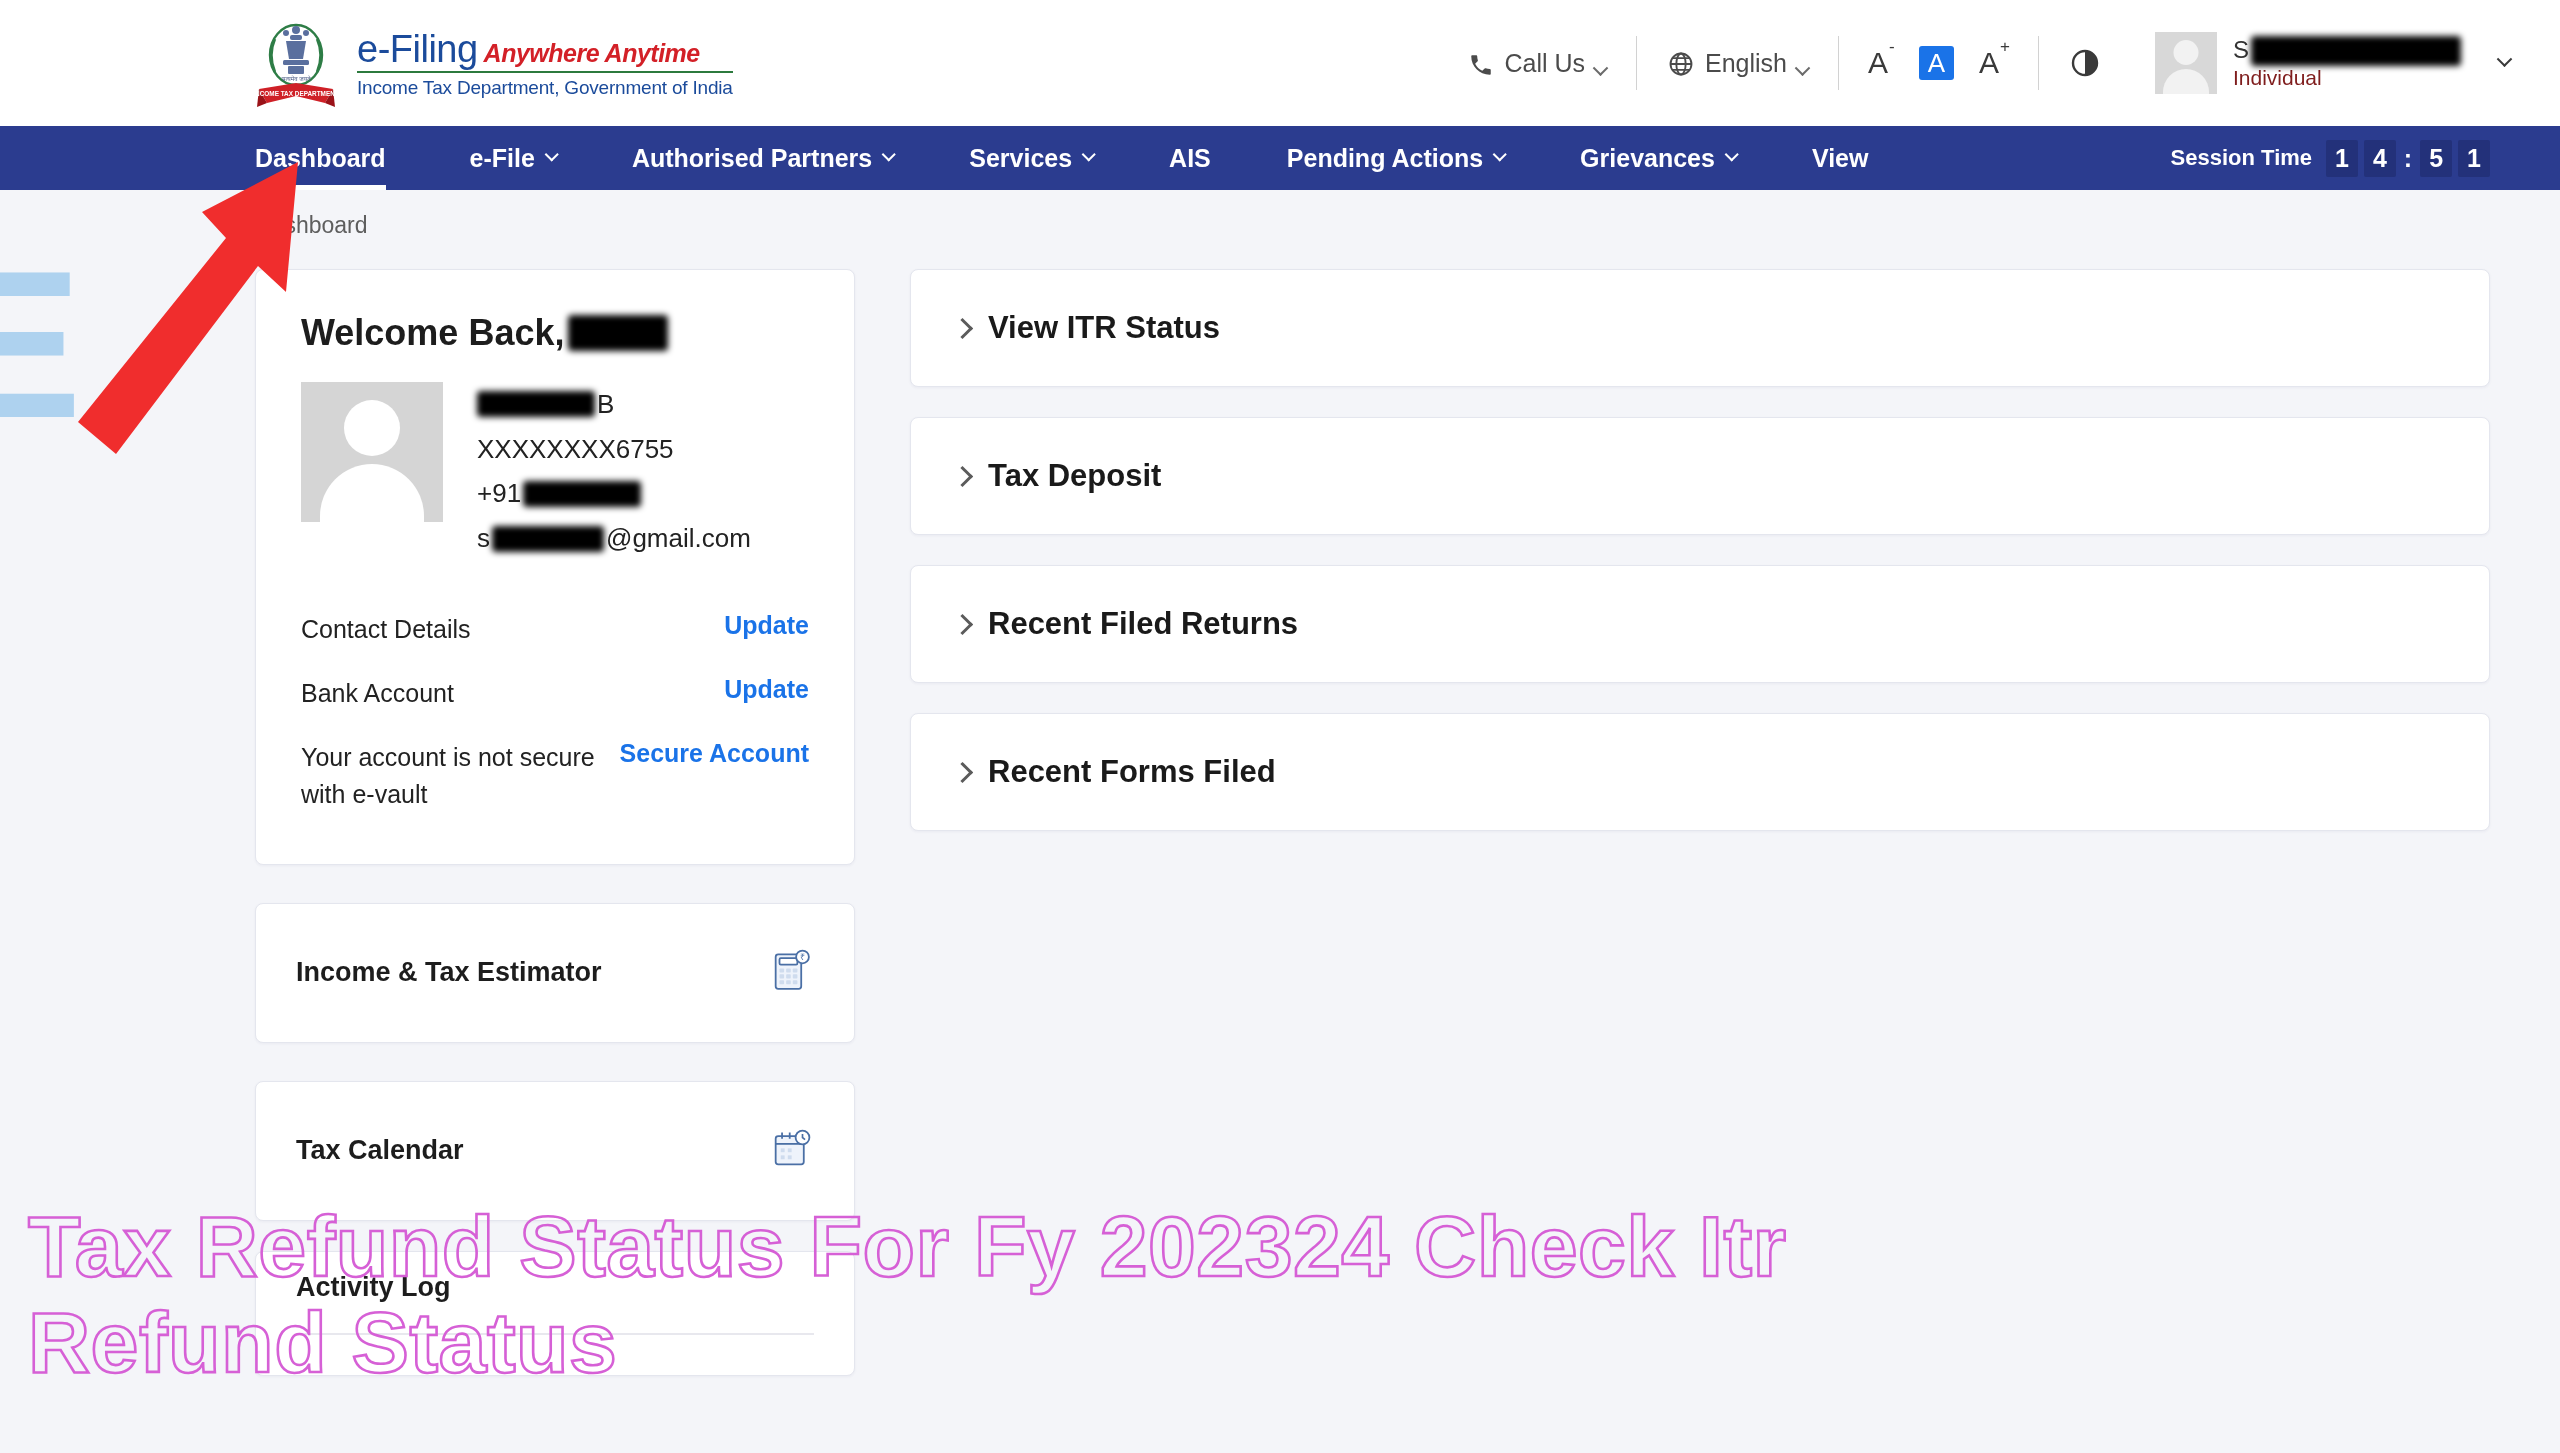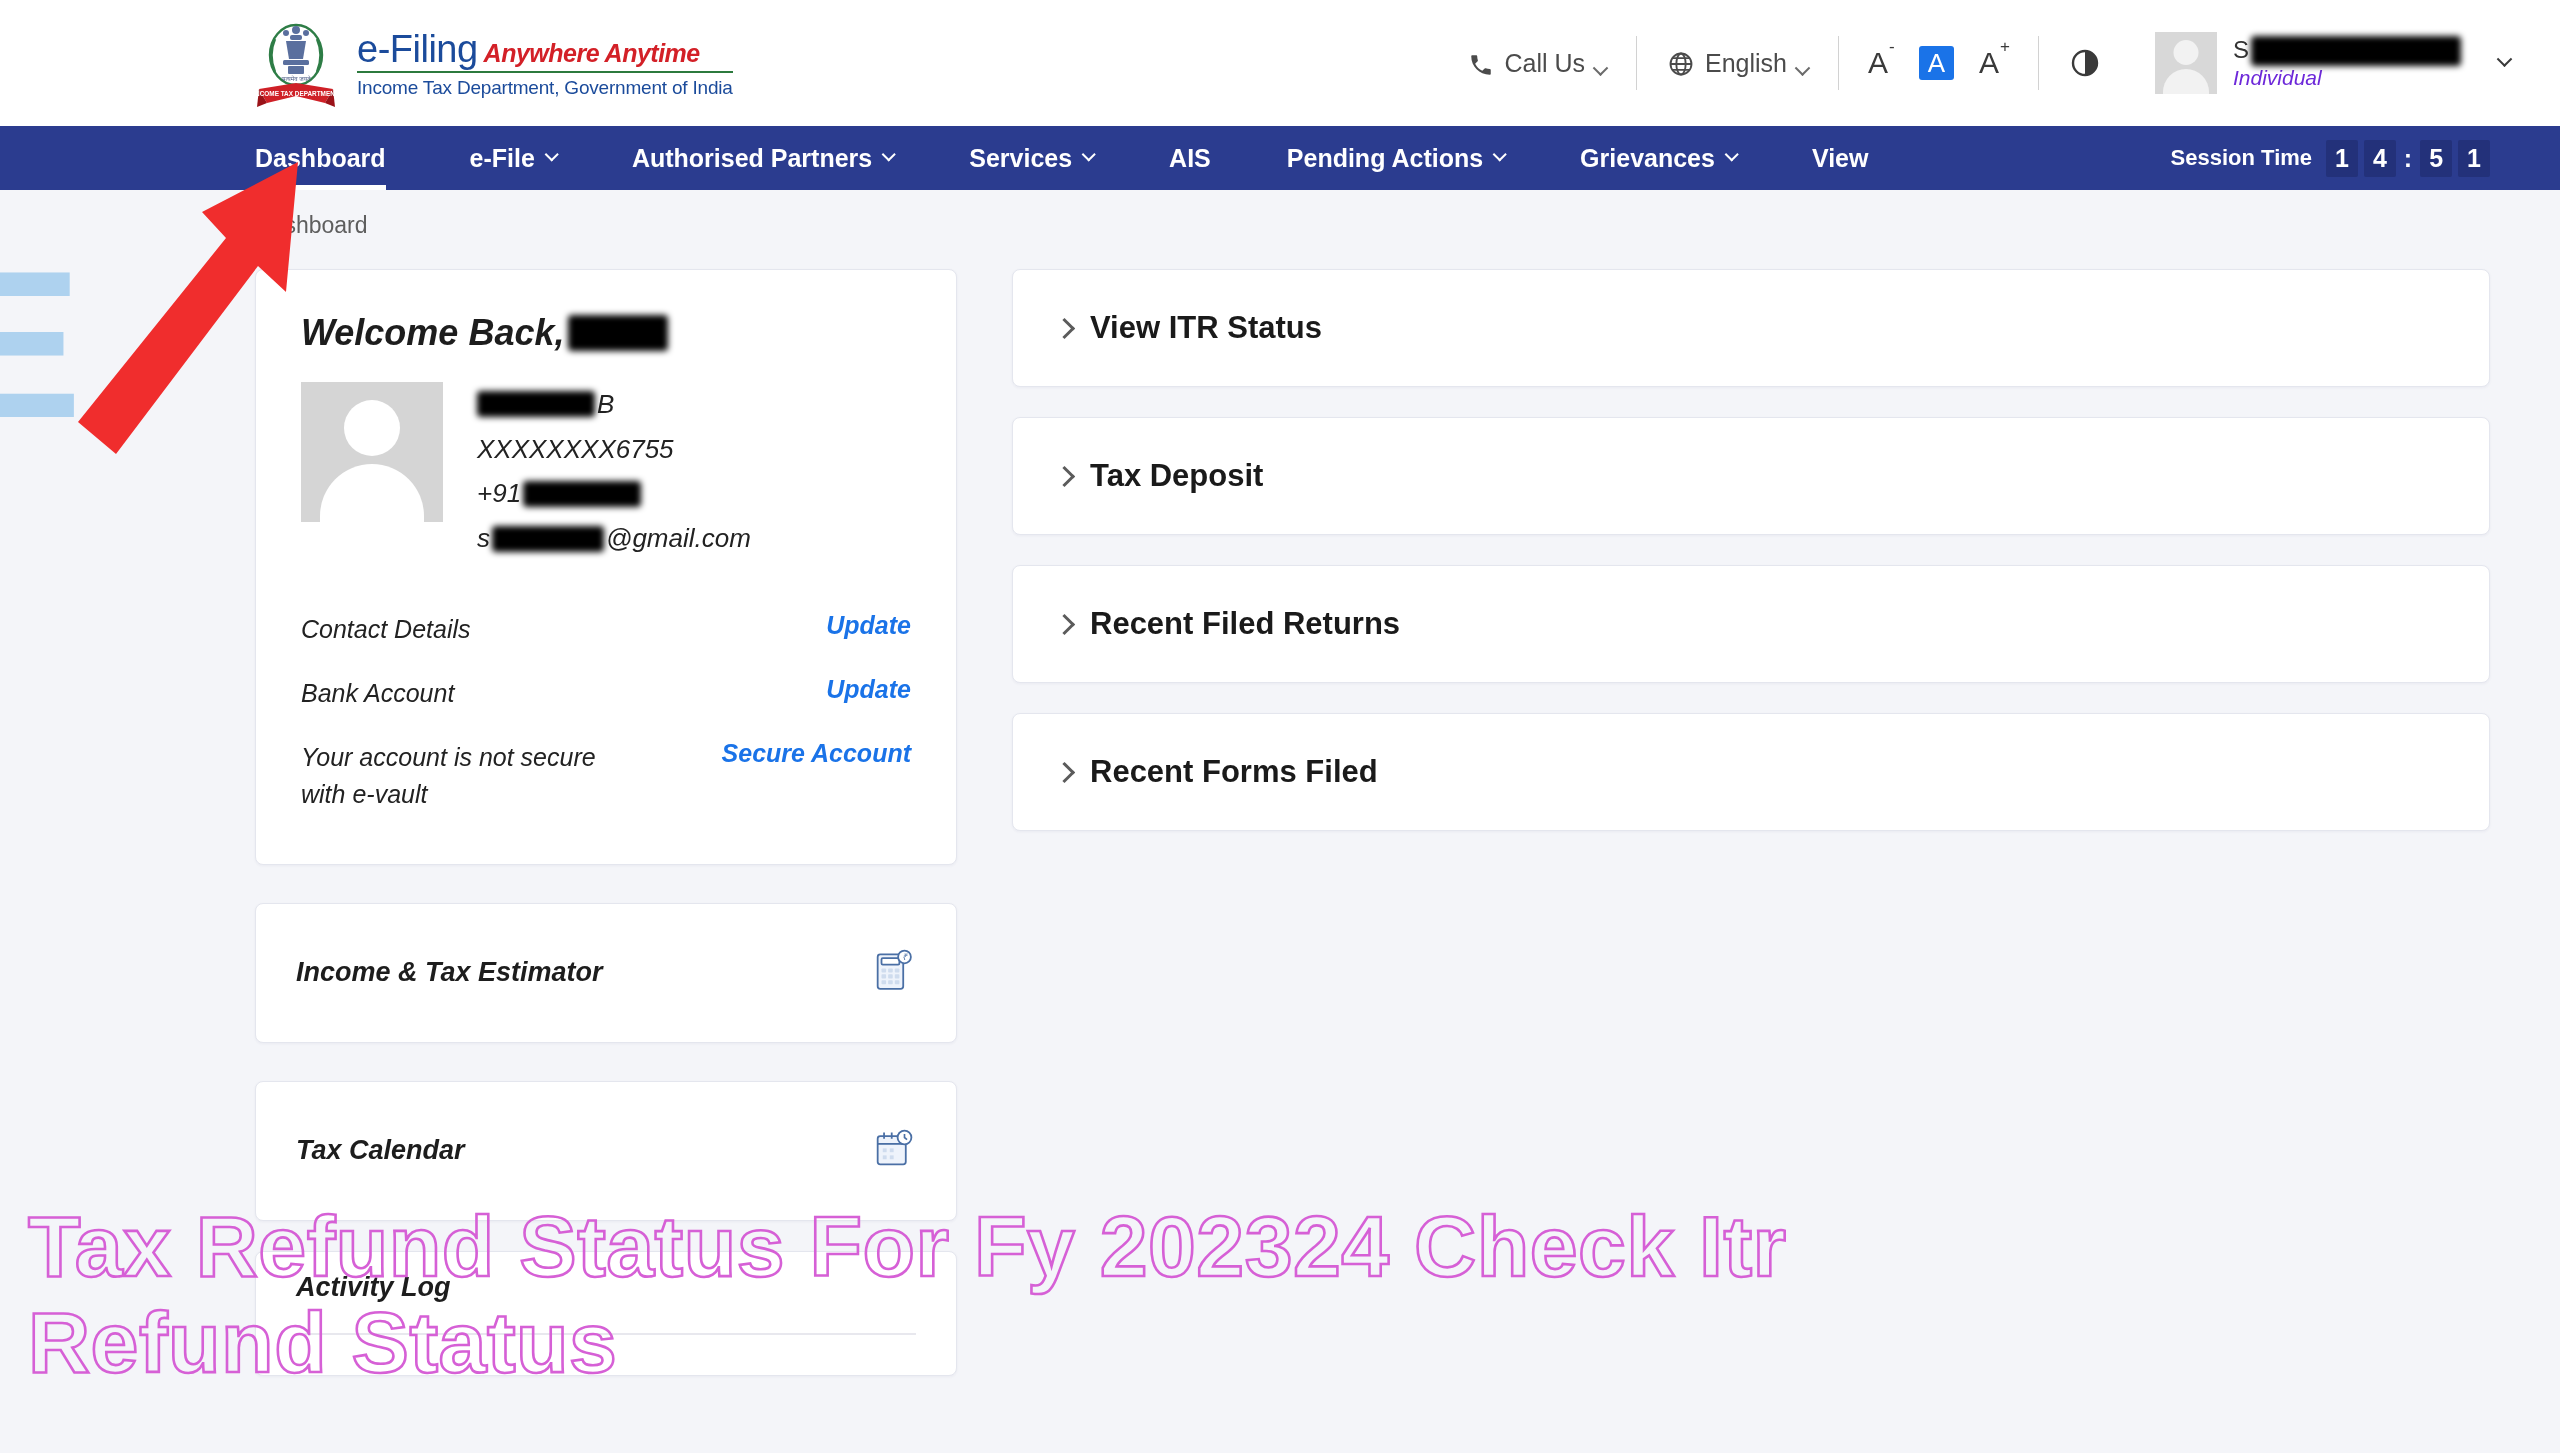--- a/index.html
+++ b/index.html
@@ -175,21 +175,21 @@
     content: "";
     position: absolute;
     left: 50%; top: 37px;
     width: 46px; height: 40px;
     border-radius: 23px 23px 0 0;
     background: #f2f2f2;
     transform: translateX(-50%);
   }
   .profile-texts { line-height: 1.15; position: relative; }
   .profile-name { font-size: 24px; color: #333; white-space: nowrap; }
-  .profile-role { font-size: 21px; color: #6d28d9; font-style: italic; }
+  .profile-role { font-size: 21px; color: #7f1d1d; }
 
   .redact {
     display: inline-block;
     background: #000;
     color: transparent;
     border-radius: 4px;
     filter: blur(3px);
     vertical-align: middle;
   }
 
@@ -256,21 +256,21 @@
     z-index: 2;
     padding: 22px 70px 0 255px;
   }
   .breadcrumb {
     font-size: 23px;
     color: #5e5e5e;
     margin-bottom: 30px;
   }
 
   .columns { display: flex; gap: 55px; align-items: flex-start; }
-  .col-left { width: 702px; flex: none; font-style: italic; }
+  .col-left { width: 600px; flex: none; }
   .col-right { flex: 1; }
 
   .card {
     background: #ffffff;
     border: 1px solid #e4e6ee;
     border-radius: 8px;
     box-shadow: 0 1px 3px rgba(30,40,90,0.05);
   }
 
   

